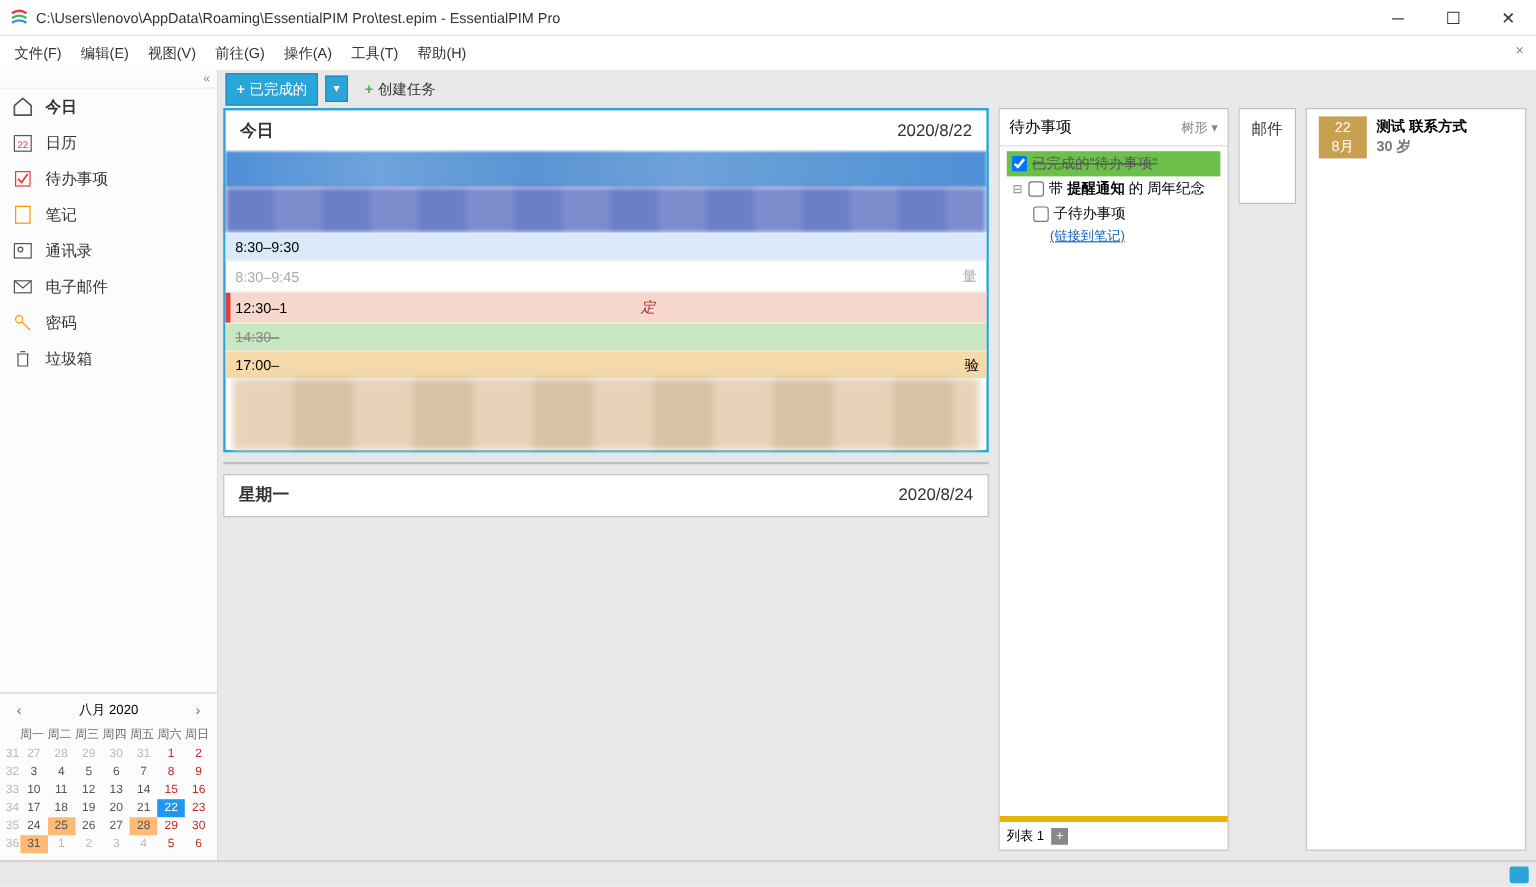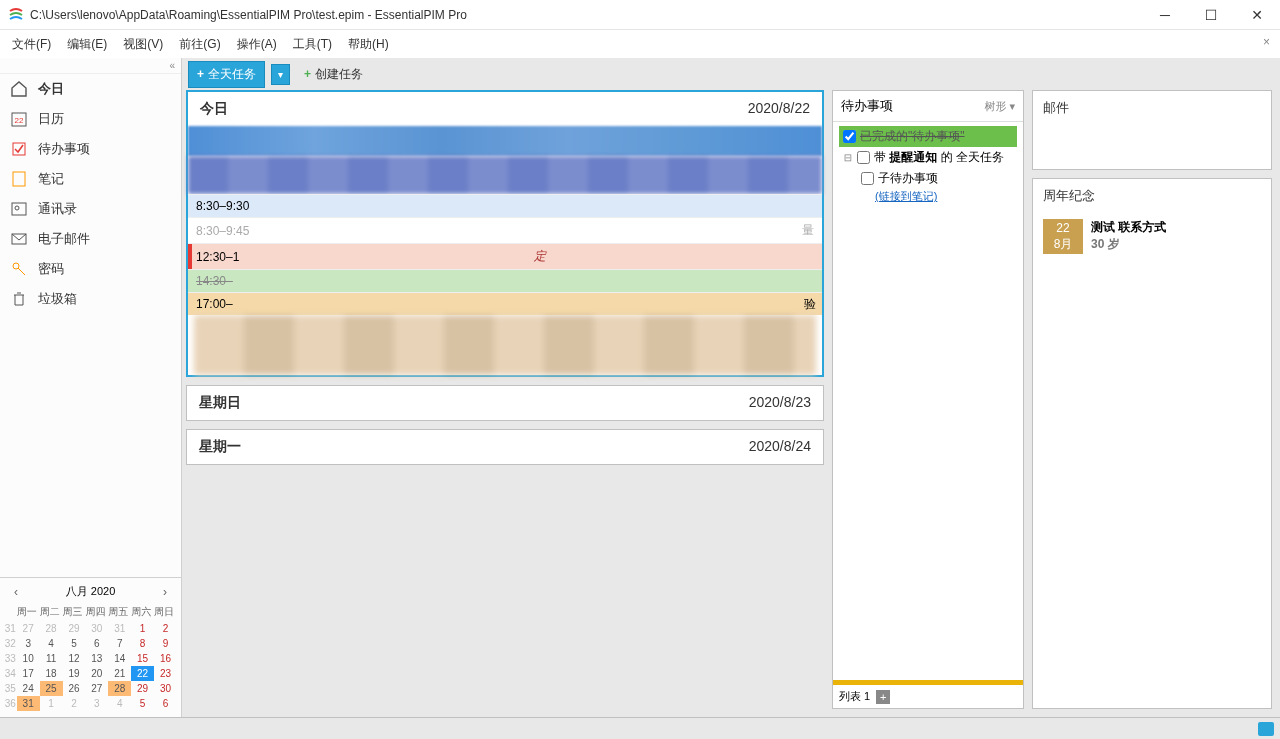--- a/index.html
+++ b/index.html
@@ -46,21 +46,21 @@
 .toolbar { height: 32px; display: flex; align-items: center; padding: 0 6px; gap: 6px; background: #e8e8e8; }
 .btn-primary { background: #2aa5d9; color: #fff; display: flex; align-items: center; gap: 4px; padding: 4px 8px; font-size: 12px; border: 1px solid #1a8bbd; }
 .btn-primary .plus { font-weight: bold; }
 .btn-dd { background: #2aa5d9; color: #fff; padding: 4px 6px; border: 1px solid #1a8bbd; font-size: 10px; }
 .btn-plain { display: flex; align-items: center; gap: 4px; padding: 4px 8px; font-size: 12px; color: #333; }
 .btn-plain .plus { color: #4caf50; font-weight: bold; }
 
 .panels { flex: 1; display: flex; gap: 8px; padding: 0 8px 8px 4px; min-height: 0; }
 .col-main { flex: 1; min-width: 0; display: flex; flex-direction: column; gap: 8px; }
 .col-side { width: 192px; display: flex; flex-direction: column; }
-.col-right { width: 240px; display: flex; flex-direction: column; gap: 8px; }
+.col-right { width: 240px; display: flex; flex-direction: row; gap: 8px; }
 
 .card { background: #fff; border: 1px solid #c0c0c0; }
 
 
 .today-card { border: 2px solid #2aa5d9; }
 .day-head { display: flex; justify-content: space-between; padding: 8px 12px; font-size: 14px; color: #333; }
 .day-head .name { font-weight: bold; }
 .event-row { display: flex; align-items: center; padding: 4px 8px; font-size: 12px; border-top: 1px solid #eee; position: relative; }
 .event-row .time { width: 70px; }
 .event-row.blue { background: #dce9f9; }
@@ -293,21 +293,21 @@
             </tr>
           </tbody>
       </table>
     </div>
   </div>
 
   <div class="content">
     <div class="toolbar">
       <div class="btn-primary">
         <span class="plus">+</span>
-        <span>全天任务</span>
+        <span>已完成的</span>
       </div>
       <div class="btn-dd">▾</div>
       <div class="btn-plain">
         <span class="plus">+</span>
         <span>创建任务</span>
       </div>
     </div>
 
     <div class="panels">
 
@@ -335,24 +335,20 @@
             <span class="time">14:30–</span>
           </div>
           <div class="event-row orange">
             <span class="time">17:00–</span>
             <span class="tag">验</span>
           </div>
           <div class="blur-body"></div>
         </div>
 
         <div class="card">
-          <div class="day-head">
-            <span class="name">星期日</span>
-            <span>2020/8/23</span>
-          </div>
         </div>
 
         <div class="card">
           <div class="day-head">
             <span class="name">星期一</span>
             <span>2020/8/24</span>
           </div>
         </div>
       </div>
 
@@ -363,42 +359,41 @@
             <span class="drop"><span>树形</span> ▾</span>
           </div>
           <div class="todo-list">
             <div class="todo-item done">
               <input type="checkbox" checked="" style="">
               <span class="txt">已完成的"待办事项"</span>
             </div>
             <div class="todo-item">
               <span class="tree-toggle">⊟</span>
               <input type="checkbox" style="">
-              <span><span>带 </span><b>提醒通知</b><span> 的 全天任务</span></span>
+              <span><span>带 </span><b>提醒通知</b><span> 的 周年纪念</span></span>
             </div>
             <div class="todo-item todo-sub">
               <input type="checkbox" style="">
               <span>子待办事项</span>
             </div>
             <div class="todo-link">(链接到笔记)</div>
           </div>
           <div style="flex:1"></div>
           <div class="col-side-bottom">
             <span>列表 1</span>
             <span class="plus-sq">+</span>
           </div>
         </div>
       </div>
 
       <div class="col-right">
         <div class="card" style="height:80px">
           <div class="panel-title">邮件</div>
         </div>
         <div class="card" style="flex:1">
-          <div class="panel-title">周年纪念</div>
           <div class="anniv">
             <div class="anniv-date">
               <div>22</div>
               <div>8月</div>
             </div>
             <div class="anniv-info">
               <div>测试 联系方式</div>
               <div class="sub">30 岁</div>
             </div>
           </div>

